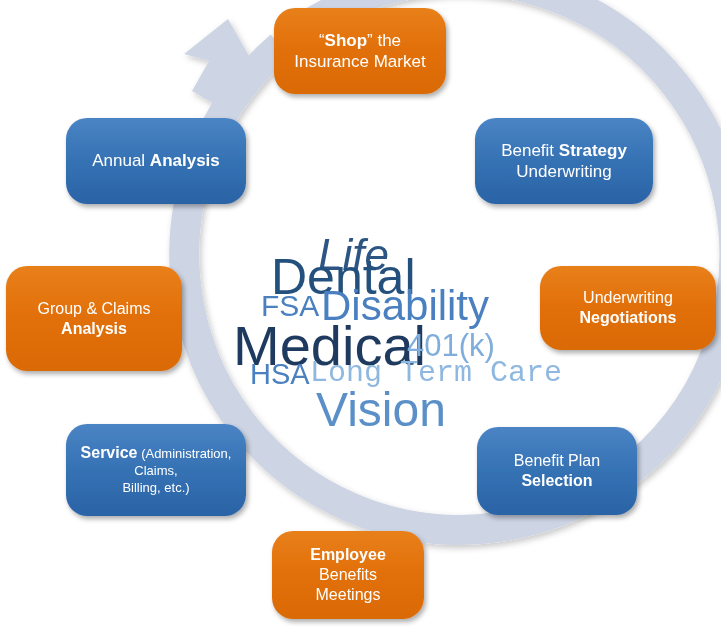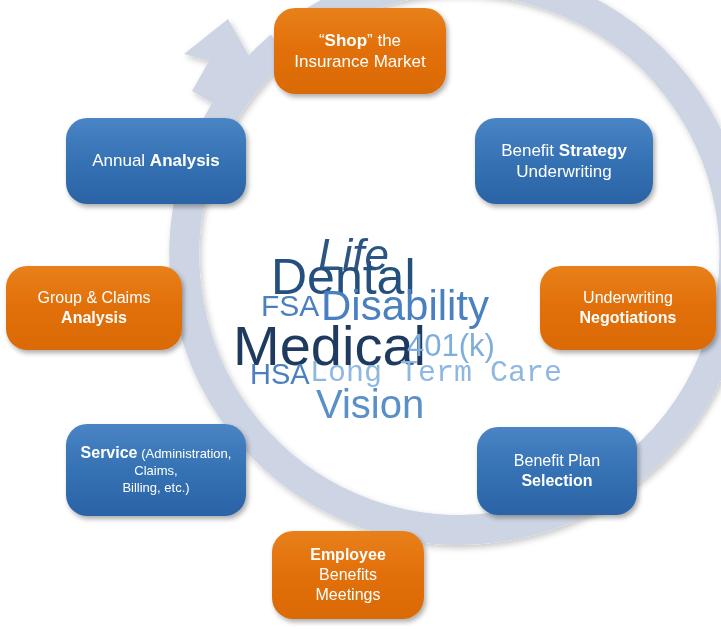--- a/index.html
+++ b/index.html
@@ -51,21 +51,21 @@
     background: linear-gradient(180deg, #4a84c4 0%, #3572b4 50%, #2a63a6 100%);
   }
 
   
   #node-shop        { left: 274px; top: 8px;   width: 172px; height: 86px;  font-size: 17px; }
   #node-strategy    { left: 475px; top: 118px; width: 178px; height: 86px;  font-size: 17px; }
   #node-underwrite  { left: 540px; top: 266px; width: 176px; height: 84px;  font-size: 16px; }
   #node-planselect  { left: 477px; top: 427px; width: 160px; height: 88px;  font-size: 16px; }
   #node-meetings    { left: 272px; top: 531px; width: 152px; height: 88px;  font-size: 16px; }
   #node-service     { left: 66px;  top: 424px; width: 180px; height: 92px;  font-size: 13px; }
-  #node-analysis    { left: 6px;   top: 266px; width: 176px; height: 84px;  font-size: 16px; }
+  #node-analysis    { left: 6px;   top: 266px; width: 176px; height: 105px;  font-size: 16px; }
   #node-renewal     { left: 66px;  top: 118px; width: 180px; height: 86px;  font-size: 17px; }
 
   #node-service .line1 { font-size: 16px; margin-bottom: 3px; }
   #node-service .line2 { font-size: 13px; line-height: 1.3; }
 
   
   #wordcloud {
     position: absolute;
     left: 205px;
     top: 210px;
@@ -159,16 +159,16 @@
 
   <div id="wordcloud">
       <span class="w" style="left: 113px; top: 20px; font-size: 44px; color: rgb(44, 85, 132); font-style: italic;">Life</span>
       <span class="w" style="left: 66px; top: 38px; font-size: 50px; color: rgb(36, 80, 126);">Dental</span>
       <span class="w" style="left: 56px; top: 79px; font-size: 30px; color: rgb(74, 128, 192);">FSA</span>
       <span class="w" style="left: 116px; top: 72px; font-size: 42px; color: rgb(74, 128, 192);">Disability</span>
       <span class="w" style="left: 28px; top: 103px; font-size: 56px; color: rgb(31, 58, 95);">Medical</span>
       <span class="w" style="left: 202px; top: 118px; font-size: 31px; color: rgb(127, 174, 220);">401(k)</span>
       <span class="w" style="left: 45px; top: 148px; font-size: 29px; color: rgb(74, 128, 192);">HSA</span>
       <span class="w" style="left: 105px; top: 146px; font-size: 30px; color: rgb(143, 184, 224); font-family: Liberation Mono, monospace;">Long Term Care</span>
-      <span class="w" style="left: 111px; top: 172px; font-size: 40px; color: rgb(90, 143, 200);">Vision</span>
+      <span class="w" style="left: 111px; top: 172px; font-size: 48px; color: rgb(90, 143, 200);">Vision</span>
     </div>
 
 </div>
 
 </body></html>

